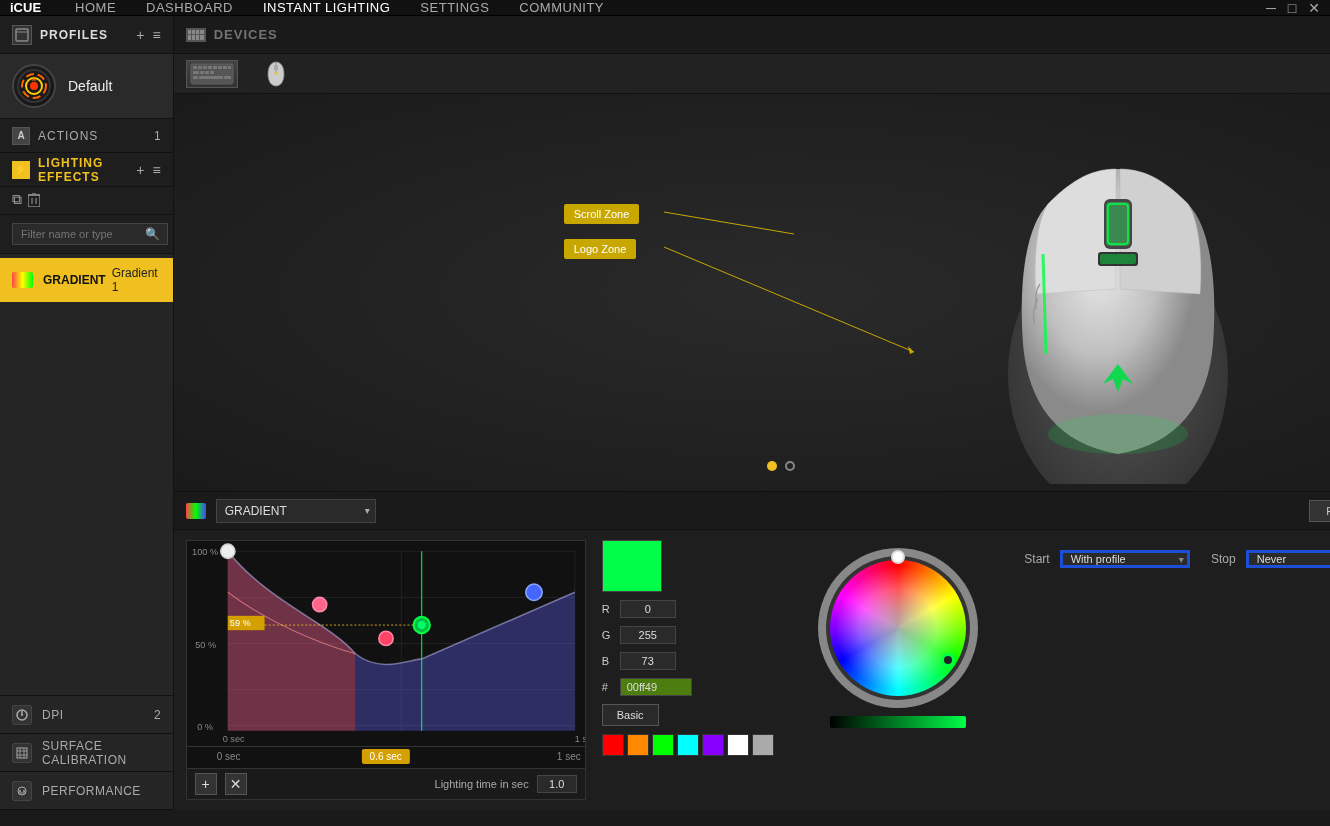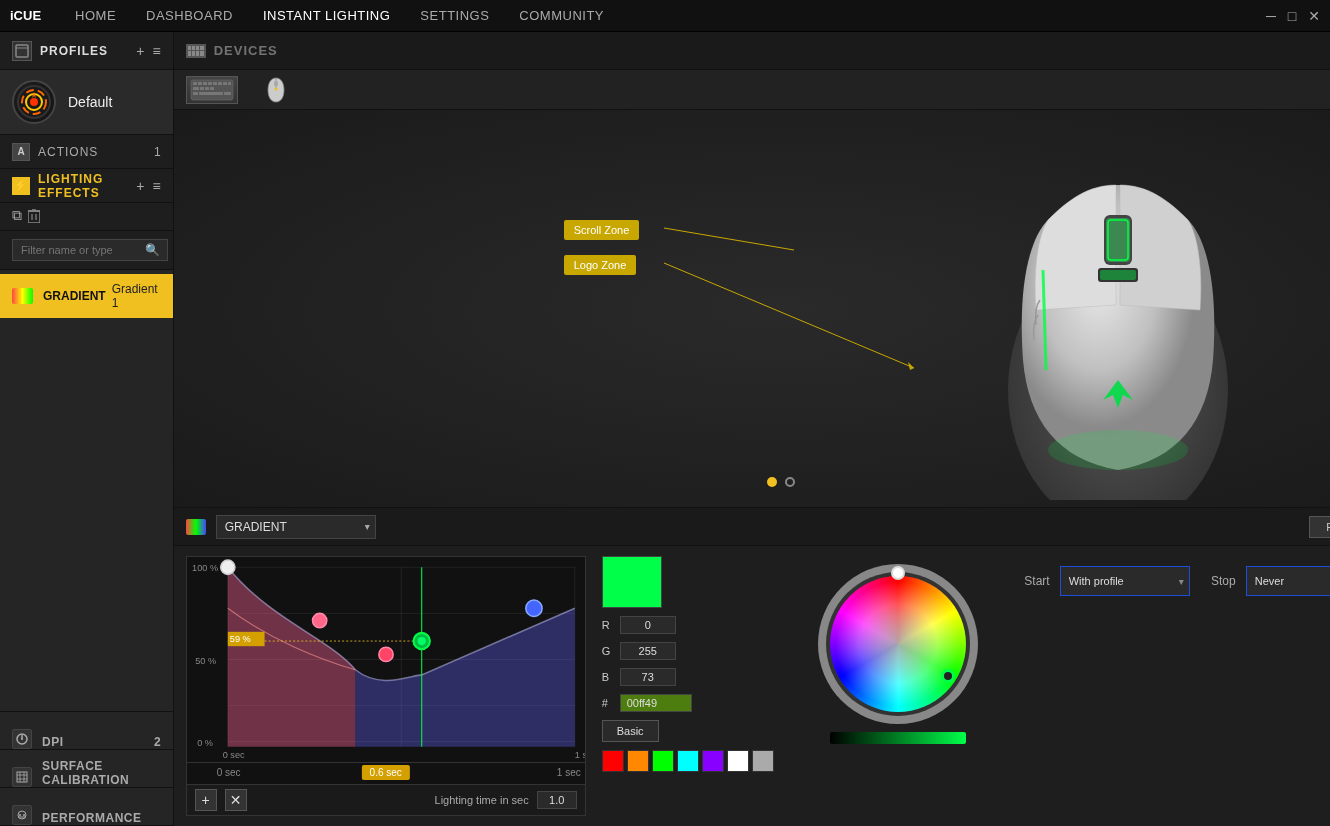--- a/index.html
+++ b/index.html
@@ -9,21 +9,21 @@
       background: #1a1a1a;
       font-family: 'Segoe UI', Arial, sans-serif;
       font-size: 12px;
       color: #ccc;
       overflow: hidden;
       position: relative;
     }
 
     
     #title-bar {
-      height: 32px;
+      height: 16px;
       background: #111;
       display: flex;
       align-items: center;
       padding: 0 10px;
       border-bottom: 1px solid #000;
     }
     #app-logo {
       color: #fff;
       font-size: 13px;
       font-weight: bold;
@@ -251,26 +251,25 @@
       margin-left: 6px;
     }
 
     
     #sidebar-bottom {
       margin-top: auto;
       border-top: 1px solid #111;
     }
     .sidebar-bottom-item {
       display: flex;
-      align-items: flex-end;
+      align-items: center;
       padding: 0 12px;
       height: 38px;
       border-bottom: 1px solid #111;
       cursor: pointer;
-      font-weight: bold;
     }
     .sidebar-item-icon {
       width: 20px;
       height: 20px;
       background: #333;
       border: 1px solid #444;
       display: flex;
       align-items: center;
       justify-content: center;
       margin-right: 10px;
@@ -579,23 +578,23 @@
       gap: 10px;
       font-size: 12px;
       color: #aaa;
     }
     .start-stop-label {
       width: 36px;
       text-align: right;
     }
     .start-stop-select {
       background: #2a2a2a;
-      border: 1px solid #1d4ed8;
+      border: 3px solid #1d4ed8;
       color: #ddd;
-      padding: 8px 8px;
+      padding: 0 8px;
       font-size: 11px;
       min-width: 130px;
       appearance: none;
       cursor: pointer;
     }
     .select-wrapper {
       position: relative;
       display: inline-flex;
       align-items: center;
     }

